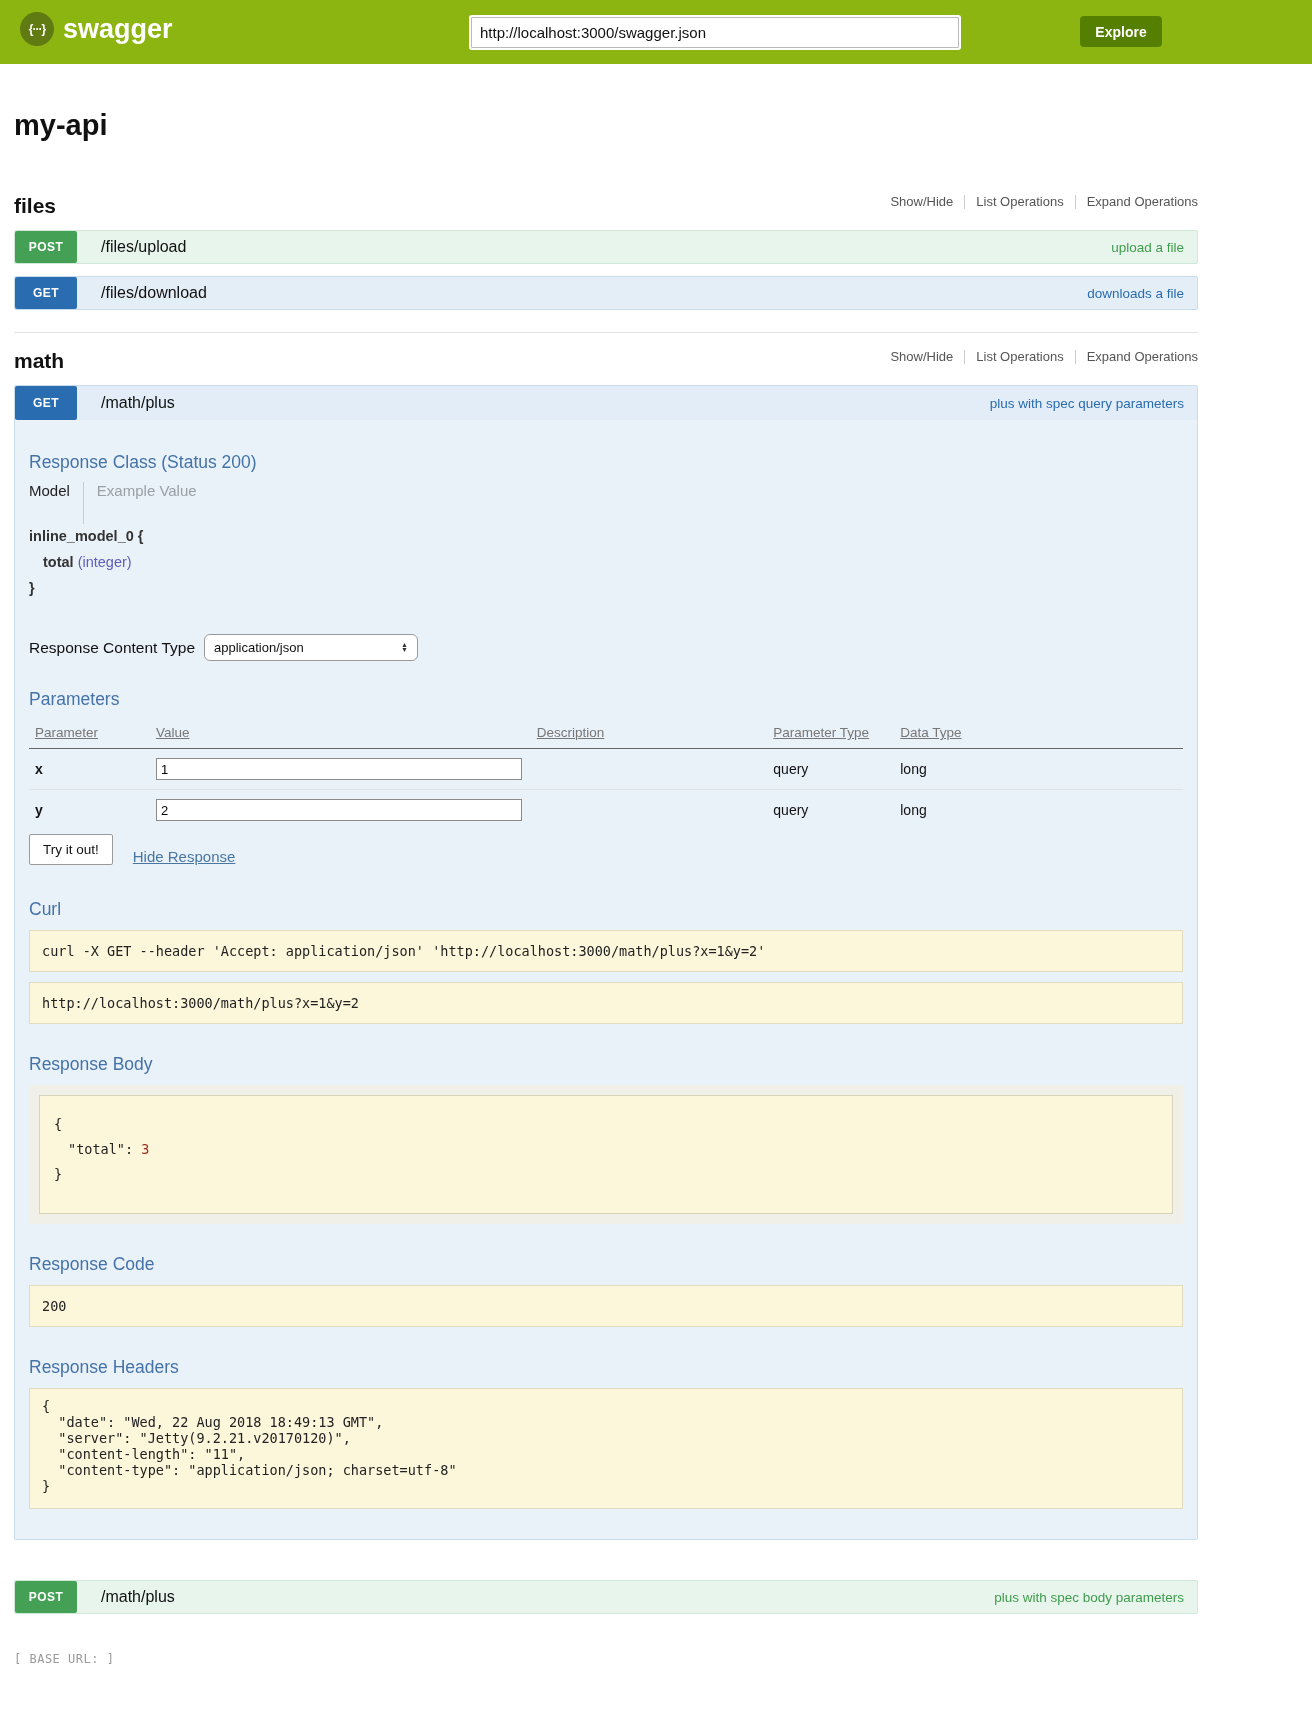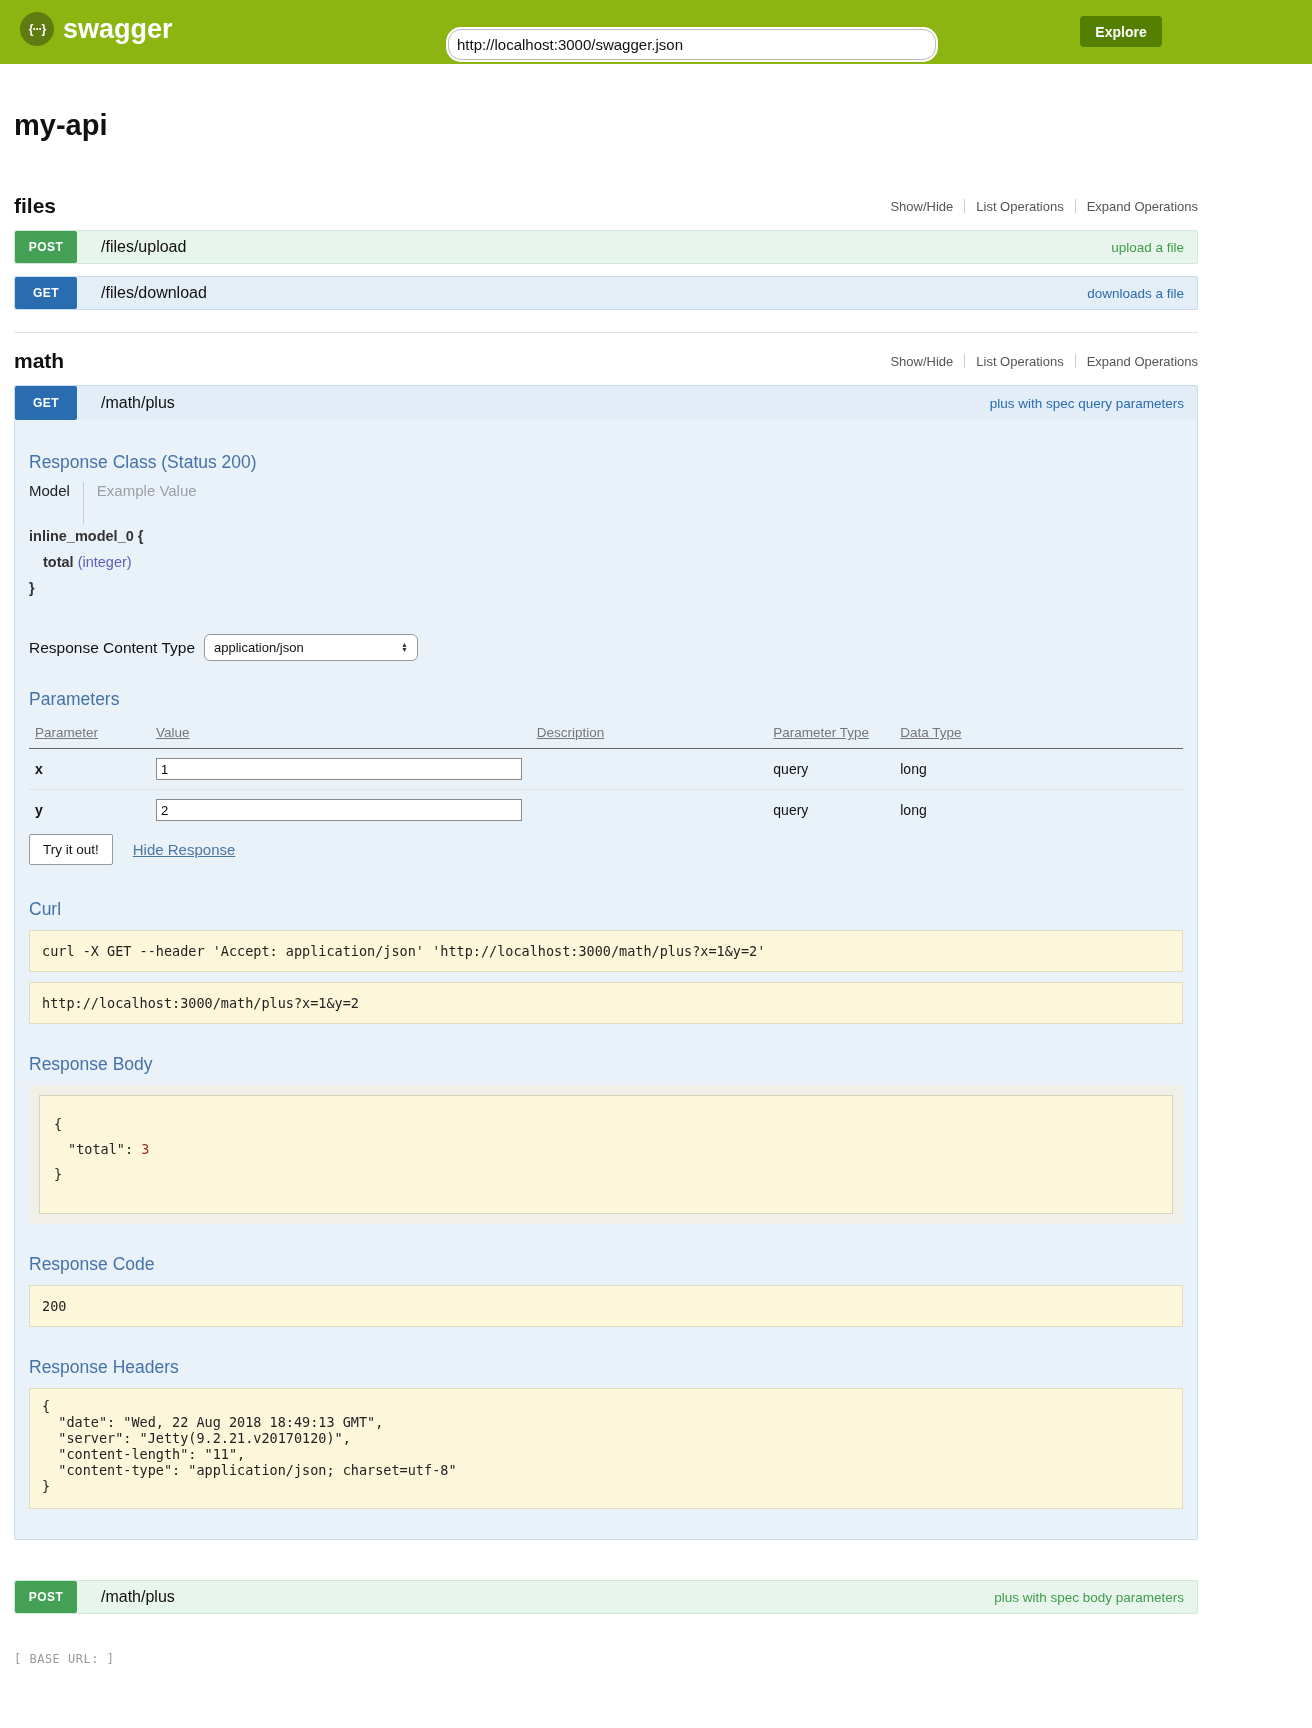--- a/index.html
+++ b/index.html
@@ -16,35 +16,35 @@
   .topbar { background:#8cb511; height:64px; position:relative; }
   .brand { position:absolute; left:20px; top:12px; display:flex; align-items:center; }
   .logo-circle {
     width:34px; height:34px; border-radius:50%;
     background:#5f7b12; color:#fff;
     display:flex; align-items:center; justify-content:center;
     font-size:12px; font-weight:bold; letter-spacing:-1px;
   }
   .brand-name { color:#fff; font-weight:bold; font-size:27px; margin-left:9px; }
   .url-input {
-    position:absolute; left:448px; top:17px; width:488px; height:31px;
-    border:1px solid #bbb; box-shadow:0 0 0 2px #fff; border-radius:13px;
-    font-size:15px; padding:0 8px; font-family:"Liberation Sans", sans-serif; color:#111;margin-top:12px;
+    position:absolute; left:471px; top:17px; width:488px; height:31px;
+    border:1px solid #bbb; box-shadow:0 0 0 2px #fff; border-radius:1px;
+    font-size:15px; padding:0 8px; font-family:"Liberation Sans", sans-serif; color:#111;
   }
   .explore-btn {
     position:absolute; left:1080px; top:16px; width:82px; height:31px;
     background:#547f00; color:#fff; font-weight:bold; font-size:14px;
     border:none; border-radius:4px; cursor:pointer;
   }
 
   
   .wrap { width:1184px; margin-left:14px; }
   .api-title { font-size:29px; font-weight:bold; margin:45px 0 0 0; color:#111; }
 
-  .section-head { display:flex; justify-content:space-between; align-items:center; }
+  .section-head { display:flex; justify-content:space-between; align-items:flex-start; }
   .section-head.files { margin-top:52px; }
   .section-head.math  { margin-top:16px; }
   .section-title { font-size:21px; font-weight:bold; margin:0; color:#111; }
   .section-controls { font-size:13px; color:#555; display:flex; align-items:center; }
   .section-controls a { color:#555; text-decoration:none; padding:0 11px; cursor:pointer; }
   .section-controls a:last-child { padding-right:0; }
   .section-controls .sep { width:1px; height:14px; background:#ccc; }
 
   .section-divider { border:none; border-top:1px solid #e2e2e2; margin:22px 0 0 0; }
 
@@ -107,21 +107,21 @@
   .params-table th.c-desc  { width:20.5%; }
   .params-table th.c-ptype { width:11%; }
   .params-table td { padding:9px 0; border-bottom:1px solid #dfe3e6; vertical-align:middle; font-size:14px; color:#111; }
   .params-table tr:last-child td { border-bottom:none; }
   .params-table td.pname { font-weight:bold; padding-left:6px; }
   .param-input {
     width:366px; height:22px; border:1px solid #8a8a8a; background:#fff;
     font-size:13px; padding:1px 4px; font-family:"Liberation Sans", sans-serif;
   }
 
-  .try-row { display:flex; align-items:center; margin-top:4px; }
+  .try-row { display:flex; align-items:flex-end; margin-top:4px; }
   .try-btn {
     background:#fff; border:1px solid #9a9a9a; border-radius:2px;
     padding:7px 13px; font-size:13.5px; color:#111; cursor:pointer;
     font-family:"Liberation Sans", sans-serif;
   }
   .hide-response { margin-left:20px; color:#4a77a2; text-decoration:underline; font-size:15px; cursor:pointer; }
 
   
   .codeblock {
     background:#fcf6db; border:1px solid #e0dcc0; margin-top:10px;

